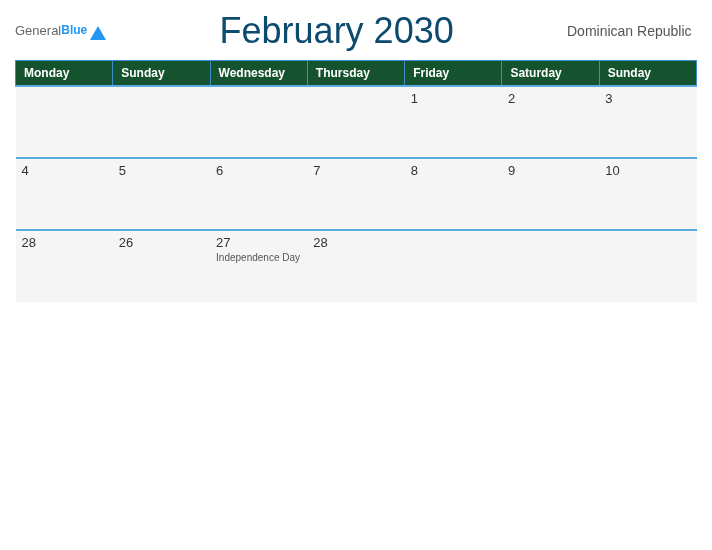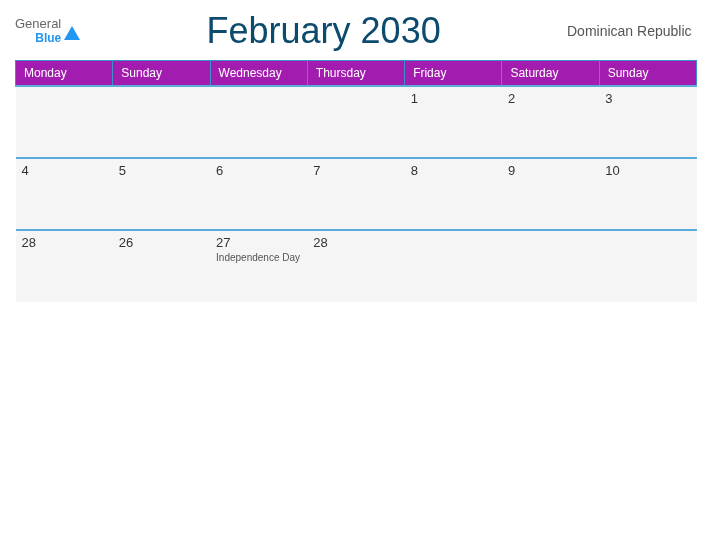--- a/index.html
+++ b/index.html
@@ -31,24 +31,24 @@
     .country {
       font-size: 14px;
       color: #555;
       min-width: 130px;
     }
     .calendar {
       width: 100%;
       border-collapse: collapse;
     }
     .calendar th {
-      background-color: #a21caf;
+      background-color: #14532d;
       color: white;
       font-size: 12px;
-      font-weight: normal;
+      font-weight: bold;
       padding: 5px 8px;
       text-align: left;
       border: 1px solid #3d8fc9;
     }
     .calendar td {
       width: calc(100% / 7);
       height: 72px;
       vertical-align: top;
       padding: 4px 6px;
       border-top: 2px solid #5aacde;
@@ -70,21 +70,21 @@
       color: #555;
       margin-top: 2px;
     }
     .logo-row {
       display: flex;
       flex-direction: row;
       align-items: center;
     }
     .logo-text-group {
       display: flex;
-      flex-direction: column;
+      flex-direction: row;
       line-height: 1.1;
     }
     .logo-general-text {
       font-size: 13px;
       color: #666;
     }
     .logo-blue-text {
       font-size: 12px;
       color: #2196F3;
       font-weight: bold;

